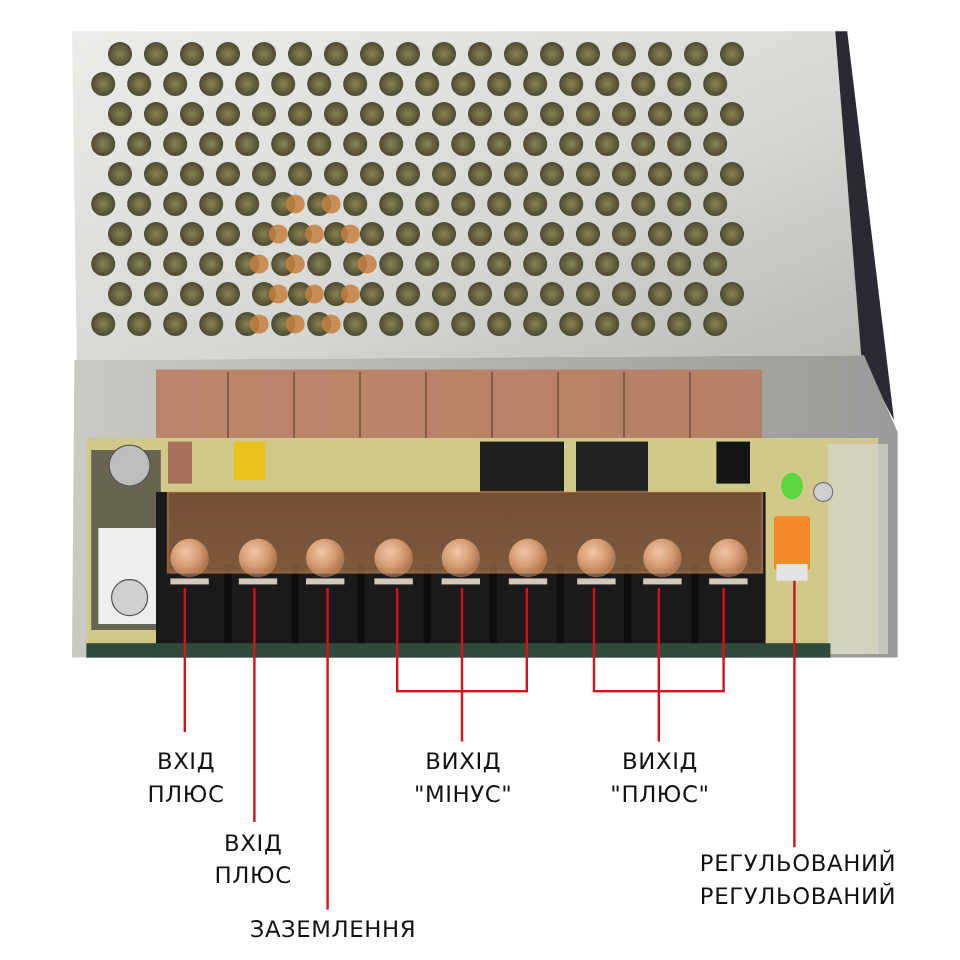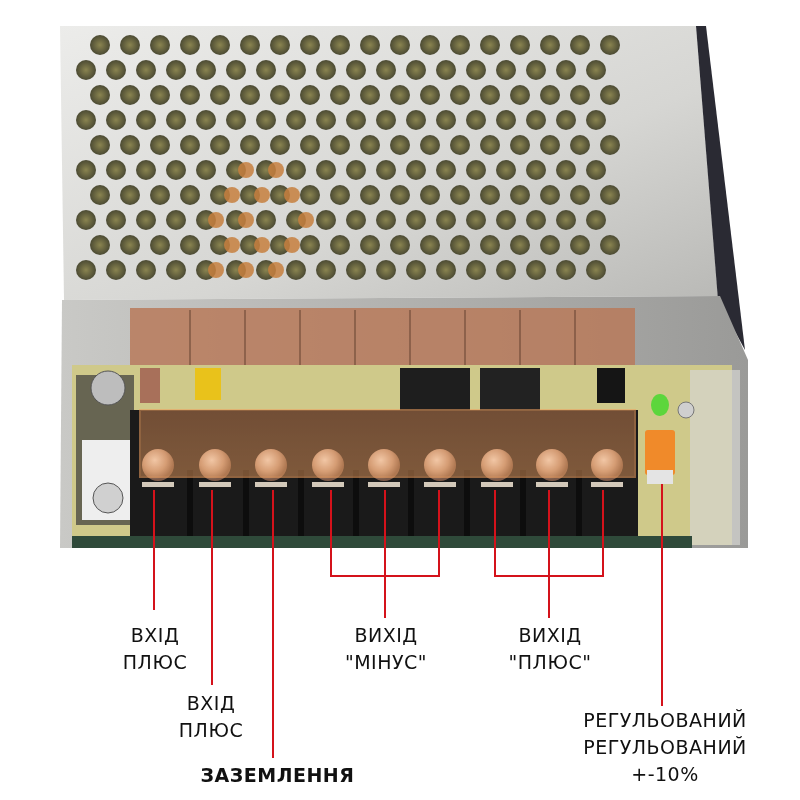--- a/index.html
+++ b/index.html
@@ -195,28 +195,27 @@
 </div>
 
 <div class="lbl" style="left:110px;top:622px;width:90px;">
   <span>ВХІД</span>
   <span>ПЛЮС</span>
 </div>
 <div class="lbl" style="left:166px;top:690px;width:90px;">
   <span>ВХІД</span>
   <span>ПЛЮС</span>
 </div>
-<div class="lbl" style="left:190px;top:762px;width:175px;font-weight:bold;">
+<div class="lbl" style="left:190px;top:762px;width:175px;">
   <span>ЗАЗЕМЛЕННЯ</span>
 </div>
 <div class="lbl" style="left:330px;top:622px;width:112px;">
   <span>ВИХІД</span>
   <span>"МІНУС"</span>
 </div>
 <div class="lbl" style="left:494px;top:622px;width:112px;">
   <span>ВИХІД</span>
   <span>"ПЛЮС"</span>
 </div>
 <div class="lbl" style="left:560px;top:707px;width:210px;">
   <span>РЕГУЛЬОВАНИЙ</span>
   <span>РЕГУЛЬОВАНИЙ</span>
-  <span>+-10%</span>
 </div>
 
 </body></html>

